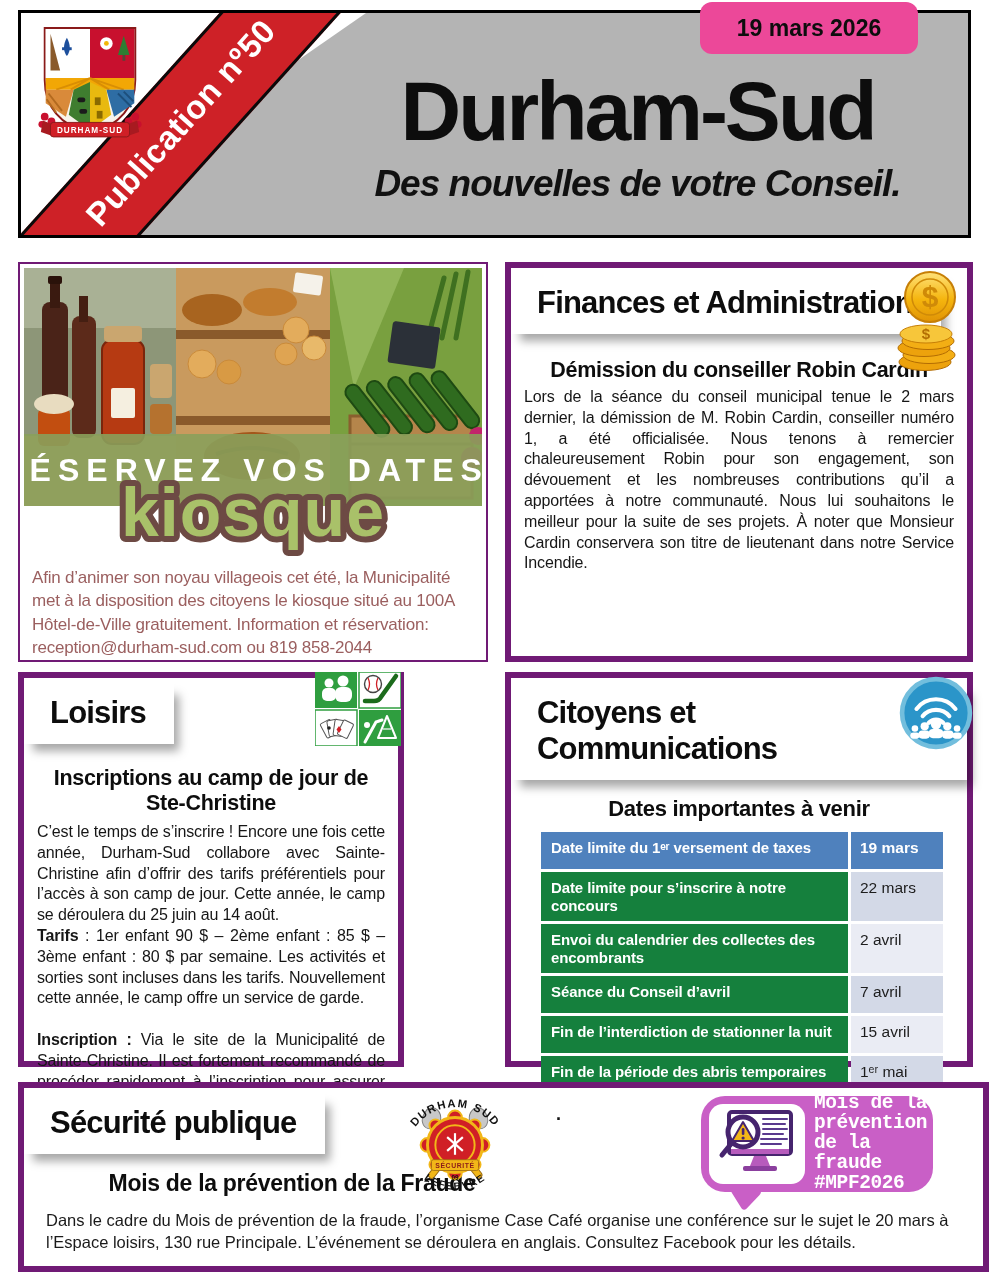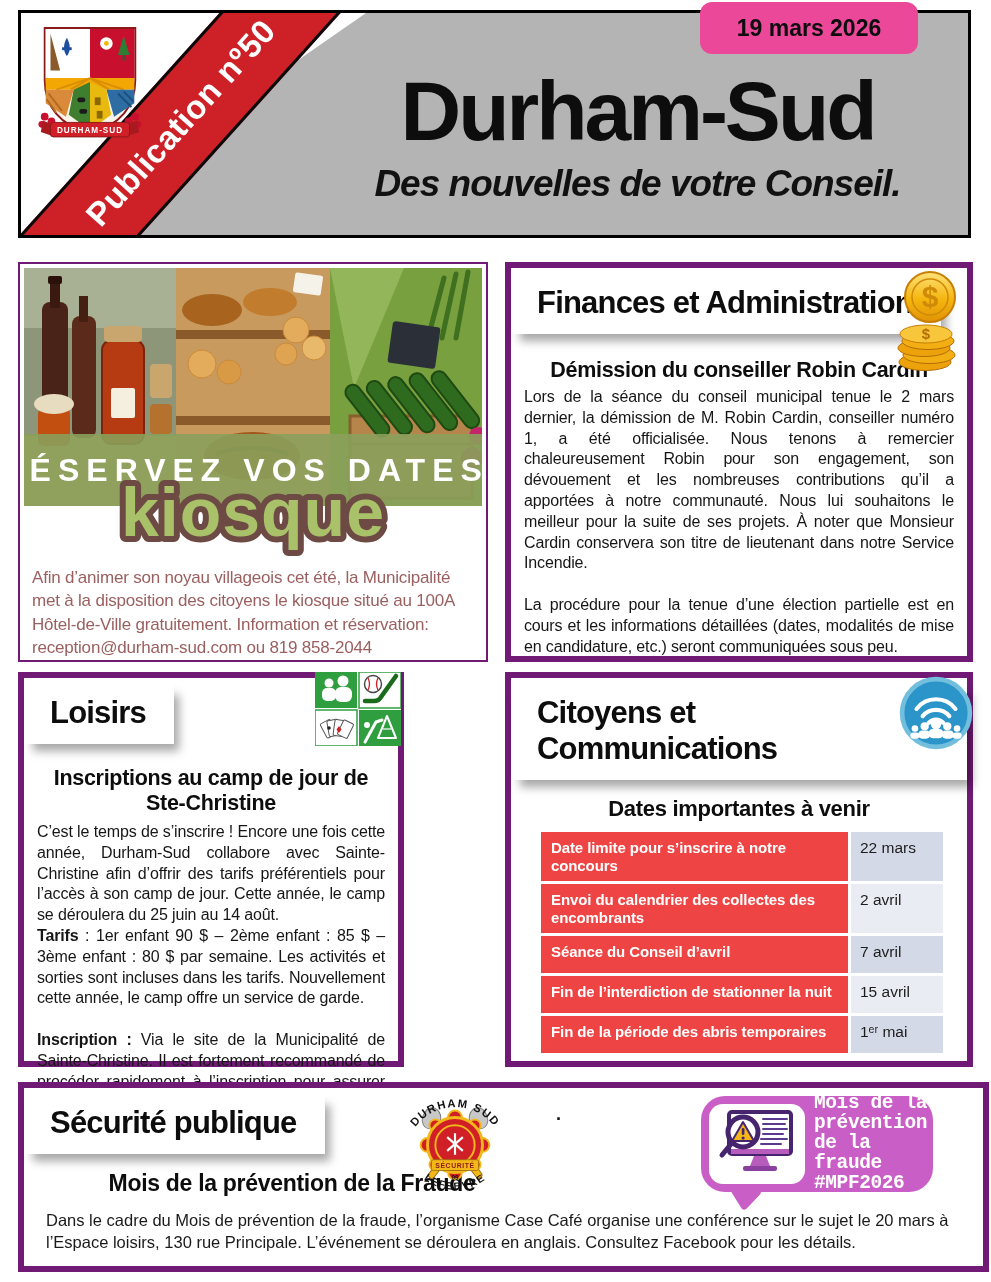--- a/index.html
+++ b/index.html
@@ -54,21 +54,21 @@
   .loi-head{margin:22px 8px 6px;}
   .loi-para{margin:0 13px;text-align:justify;}
   .loi-para.gap{margin-top:21px;}
 
   
   .panel-citoyens{left:505px;top:672px;width:468px;height:395px;overflow:visible;}
   .community-icon{position:absolute;right:-6px;top:-2px;z-index:3;}
   .cit-head{margin:16px 8px 10px;font-size:22px;}
   .dates-table{margin:0 24px 0 30px;}
   .trow{display:flex;gap:3px;margin-bottom:3px;}
-  .cell-label{flex:1;background:#ef4444;color:#fff;font-weight:bold;font-size:15px;
+  .cell-label{flex:1;background:#15803d;color:#fff;font-weight:bold;font-size:15px;
     padding:7px 10px 6px;line-height:1.2;min-height:24px;letter-spacing:-.1px;}
   .cell-date{width:74px;font-size:15.5px;padding:7px 9px 6px;color:#1d1d1d;line-height:1.2;}
   .trow.r0 .cell-label,.trow.r0 .cell-date{background:#4f81bd;color:#fff;font-weight:bold;}
   .trow.dark .cell-date{background:#d3d9e7;}
   .trow.light .cell-date{background:#eaecf4;}
   .trow .tall{min-height:30px;}
 
   
   .panel-securite{left:18px;top:1082px;width:971px;height:190px;overflow:visible;}
   .fire-badge{position:absolute;left:372px;top:0;z-index:3;}
@@ -214,21 +214,20 @@
       <ellipse cx="35" cy="78" rx="26" ry="8.5" fill="#eda20c" stroke="#b36d03"></ellipse>
       <ellipse cx="39" cy="71" rx="26" ry="8.5" fill="#f3ae14" stroke="#b36d03"></ellipse>
       <ellipse cx="37" cy="64" rx="26" ry="9" fill="#f7c63a" stroke="#c77f06"></ellipse>
       <text x="37" y="69" text-anchor="middle" font-size="15" font-weight="bold" fill="#b36d03">$</text>
       <circle cx="41" cy="27" r="25" fill="url(#goldg)" stroke="#c77f06" stroke-width="2"></circle>
       <circle cx="41" cy="27" r="18" fill="none" stroke="#cf8a08" stroke-width="1.5"></circle>
       <text x="41" y="37" text-anchor="middle" font-size="30" font-weight="bold" fill="#cf8a08">$</text>
     </svg>
     <h3 class="subhead fin-head">Démission du conseiller Robin Cardin</h3>
     <p class="body-text fin-para">Lors de la séance du conseil municipal tenue le 2 mars dernier, la démission de M. Robin Cardin, conseiller numéro 1, a été officialisée. Nous tenons à remercier chaleureusement Robin pour son engagement, son dévouement et les nombreuses contributions qu’il a apportées à notre communauté. Nous lui souhaitons le meilleur pour la suite de ses projets. À noter que Monsieur Cardin conservera son titre de lieutenant dans notre Service Incendie.</p>
-    <p class="body-text fin-para">La procédure pour la tenue d’une élection partielle est en cours et les informations détaillées (dates, modalités de mise en candidature, etc.) seront communiquées sous peu.</p>
   </section>
 
   <section class="panel panel-loisirs">
     <div class="title-card">
       <span>Loisirs</span>
     </div>
     <svg class="leisure-icons" width="86" height="74" viewBox="0 0 86 74">
       <rect width="86" height="74" fill="#ffffff"></rect>
       <g>
         <rect width="42" height="36" fill="#2f9e3f"></rect>
@@ -289,20 +288,24 @@
         <circle cx="47" cy="49" r="4"></circle>
           <rect x="42" y="53" width="11" height="8" rx="3.5"></rect>
         <circle cx="15.5" cy="51" r="3.2"></circle>
           <rect x="11" y="55" width="9" height="6" rx="3"></rect>
         <circle cx="56.5" cy="51" r="3.2"></circle>
           <rect x="52" y="55" width="9" height="6" rx="3"></rect>
       </g>
     </svg>
     <h3 class="subhead cit-head">Dates importantes à venir</h3>
     <div class="dates-table">
+      <div class="trow r0">
+        <div class="cell-label">Date limite du 1ᵉʳ versement de taxes</div>
+        <div class="cell-date">19 mars</div>
+      </div>
       <div class="trow dark">
         <div class="cell-label">Date limite pour s’inscrire à notre concours</div>
         <div class="cell-date">22 mars</div>
       </div>
       <div class="trow light">
         <div class="cell-label tall">Envoi du calendrier des collectes des encombrants</div>
         <div class="cell-date">2 avril</div>
       </div>
       <div class="trow dark">
         <div class="cell-label">Séance du Conseil d’avril</div>

